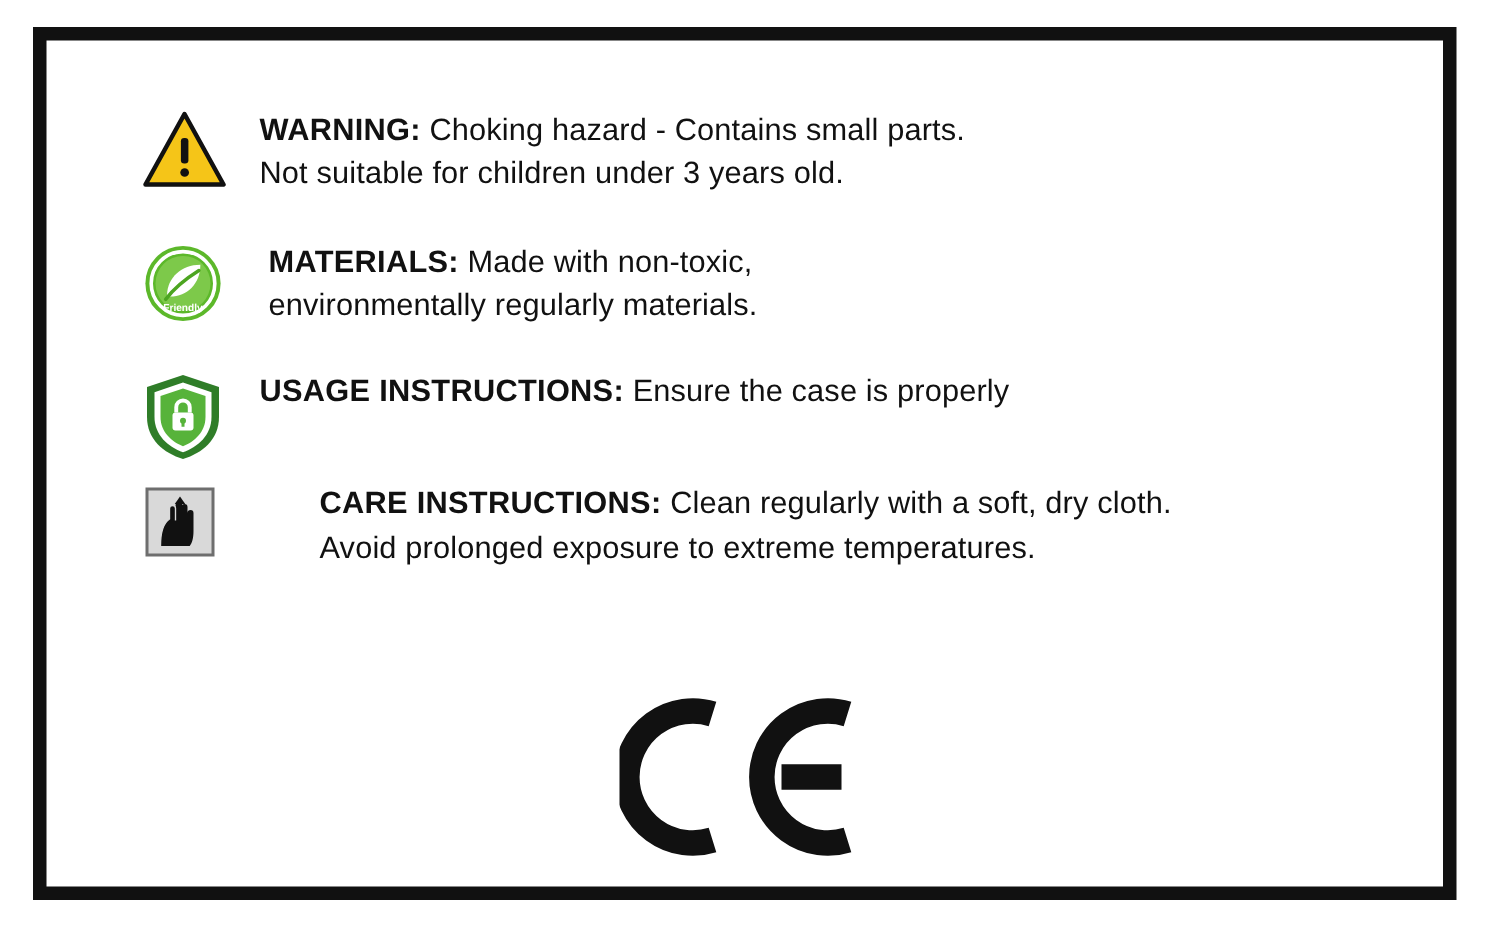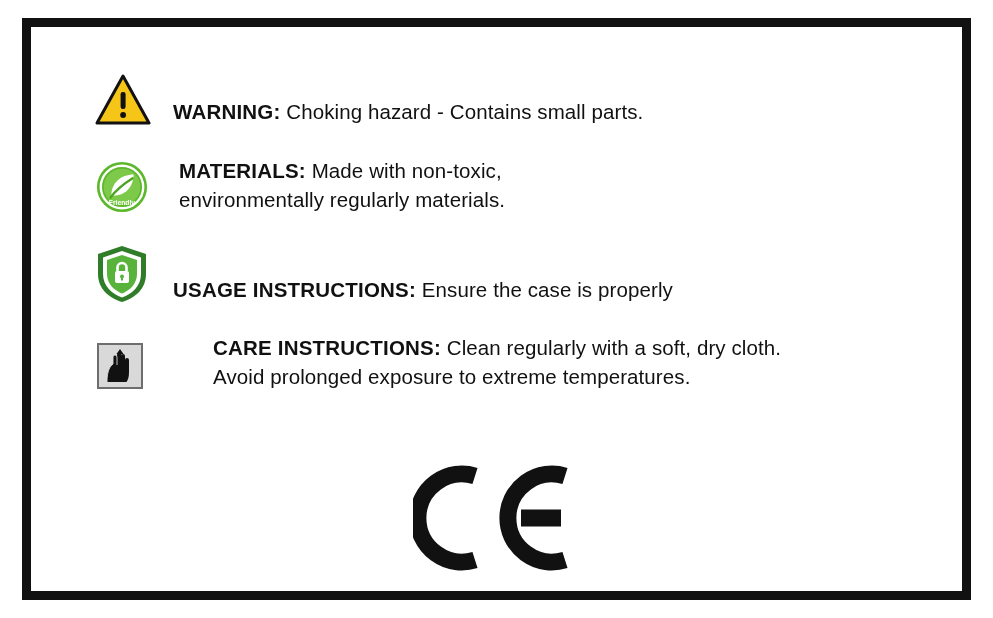--- a/index.html
+++ b/index.html
@@ -29,21 +29,21 @@
     box-sizing: border-box;
   }
   .content {
     position: absolute;
     left: 95px;
     top: 72px;
     width: 830px;
   }
   .row {
     display: flex;
-    align-items: flex-end;
+    align-items: flex-start;
     margin-bottom: 22px;
   }
   .icon-cell {
     width: 78px;
     flex: 0 0 78px;
     display: flex;
     justify-content: flex-start;
     align-items: flex-start;
     padding-top: 2px;
   }
@@ -55,21 +55,21 @@
     letter-spacing: 0.1px;
   }
   .text-cell .lead {
     font-weight: bold;
     letter-spacing: 0.2px;
   }
   
   .row-warning { margin-top: 0px; margin-bottom: 30px; }
   .row-materials { margin-bottom: 28px; }
   .row-materials .text-cell { padding-left: 6px; }
-  .row-usage { margin-bottom: 29px; }
+  .row-usage { margin-bottom: 13px; }
   .row-care { margin-bottom: 10px; gap: 40px; }
 
   
   .icon-warning { width: 56px; height: 52px; display: block; }
 
   
   .icon-eco { width: 54px; height: 54px; display: block; }
 
   
   .icon-shield { width: 54px; height: 60px; display: block; }
@@ -111,20 +111,21 @@
     <div class="row row-warning">
       <div class="icon-cell">
         <svg class="icon-warning" viewBox="0 0 56 52" aria-hidden="true">
           <path d="M28 2 L54 49 L2 49 Z" fill="#f5c518" stroke="#111111" stroke-width="3" stroke-linejoin="round"></path>
           <rect x="25.6" y="18" width="5" height="17" rx="2.2" fill="#111111"></rect>
           <circle cx="28.1" cy="41" r="2.9" fill="#111111"></circle>
         </svg>
       </div>
       <div class="text-cell">
         <span class="lead">WARNING:</span><span> Choking hazard - Contains small parts.</span><br>
+        <span>Not suitable for children under 3 years old.</span>
       </div>
     </div>
 
     <div class="row row-materials">
       <div class="icon-cell">
         <svg class="icon-eco" viewBox="0 0 56 56" aria-hidden="true">
           <circle cx="28" cy="28" r="26" fill="#5cb82a"></circle>
           <circle cx="28" cy="28" r="22" fill="none" stroke="#ffffff" stroke-width="2.5"></circle>
           <circle cx="28" cy="28" r="19" fill="#7dc94a"></circle>
           <path d="M17 36 C17 24 27 15 40 15 C40 28 31 37 19 37 Z" fill="#ffffff"></path>

